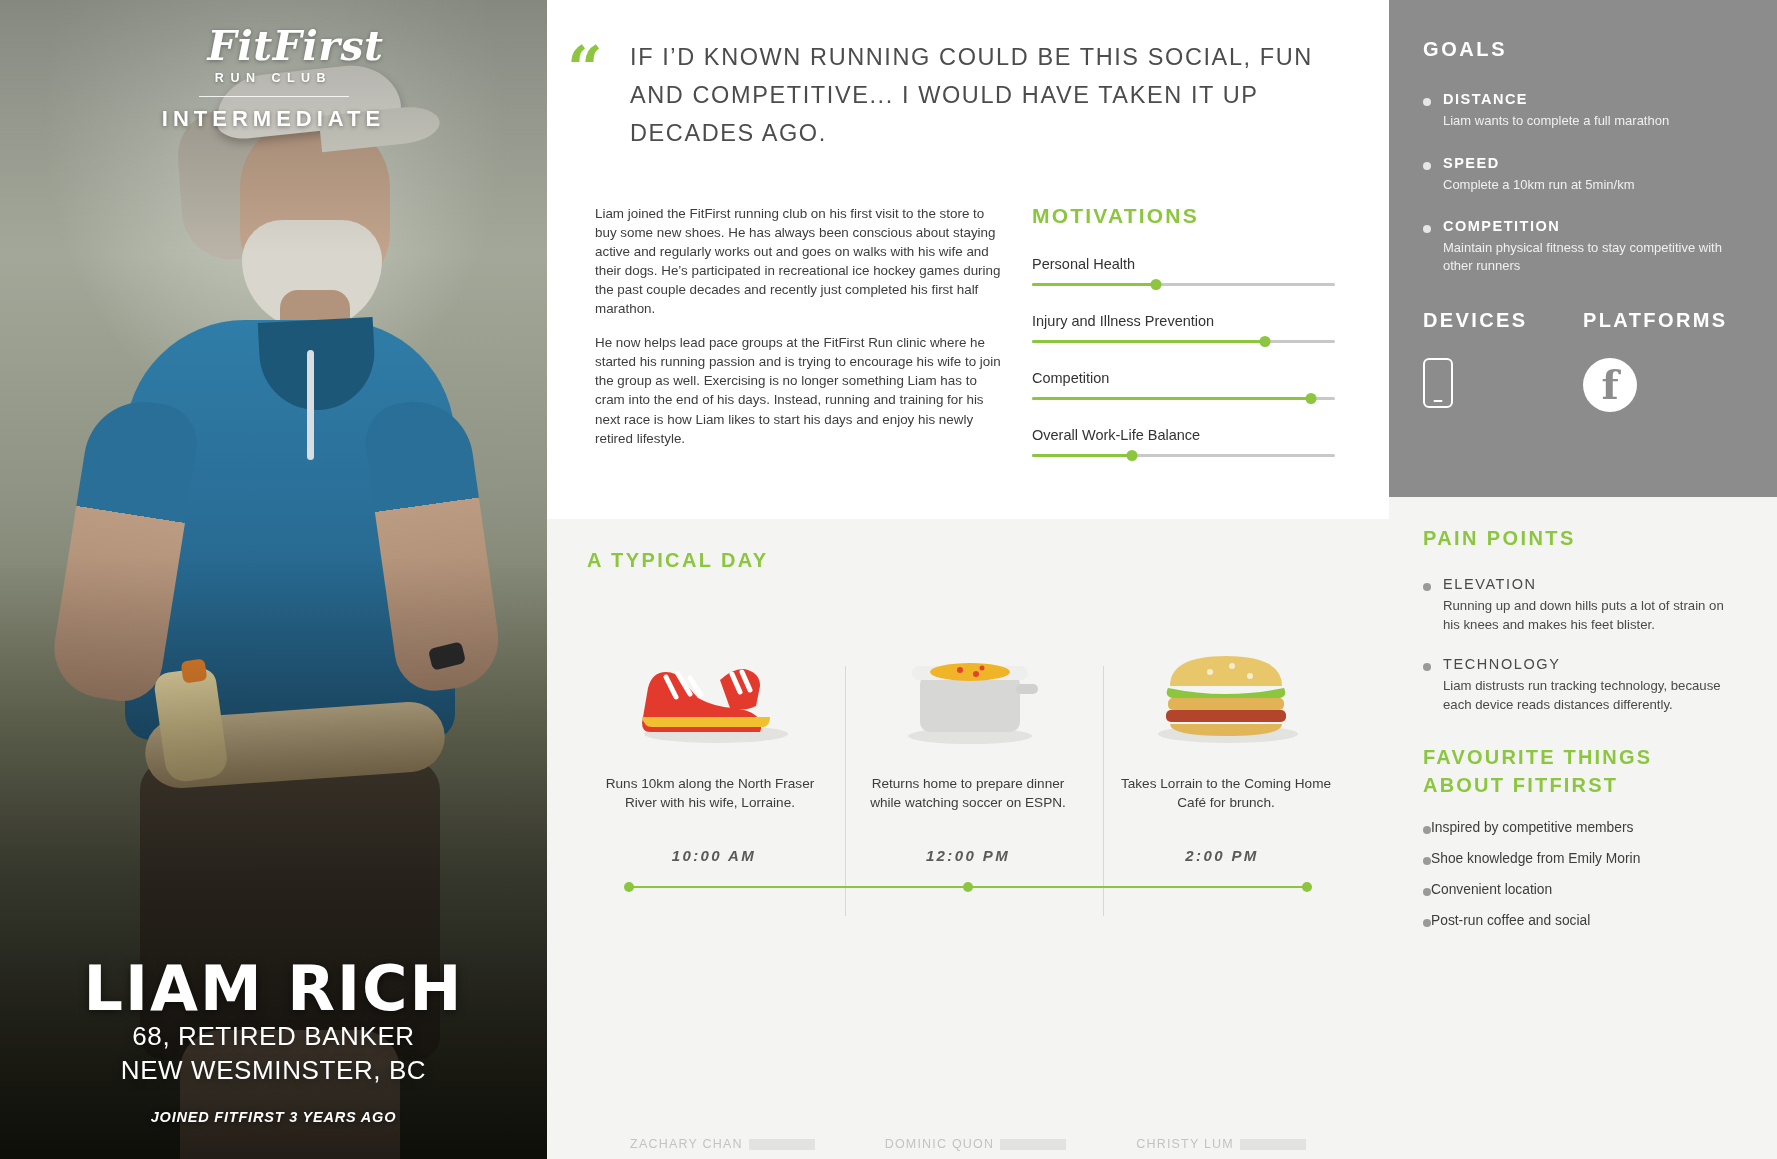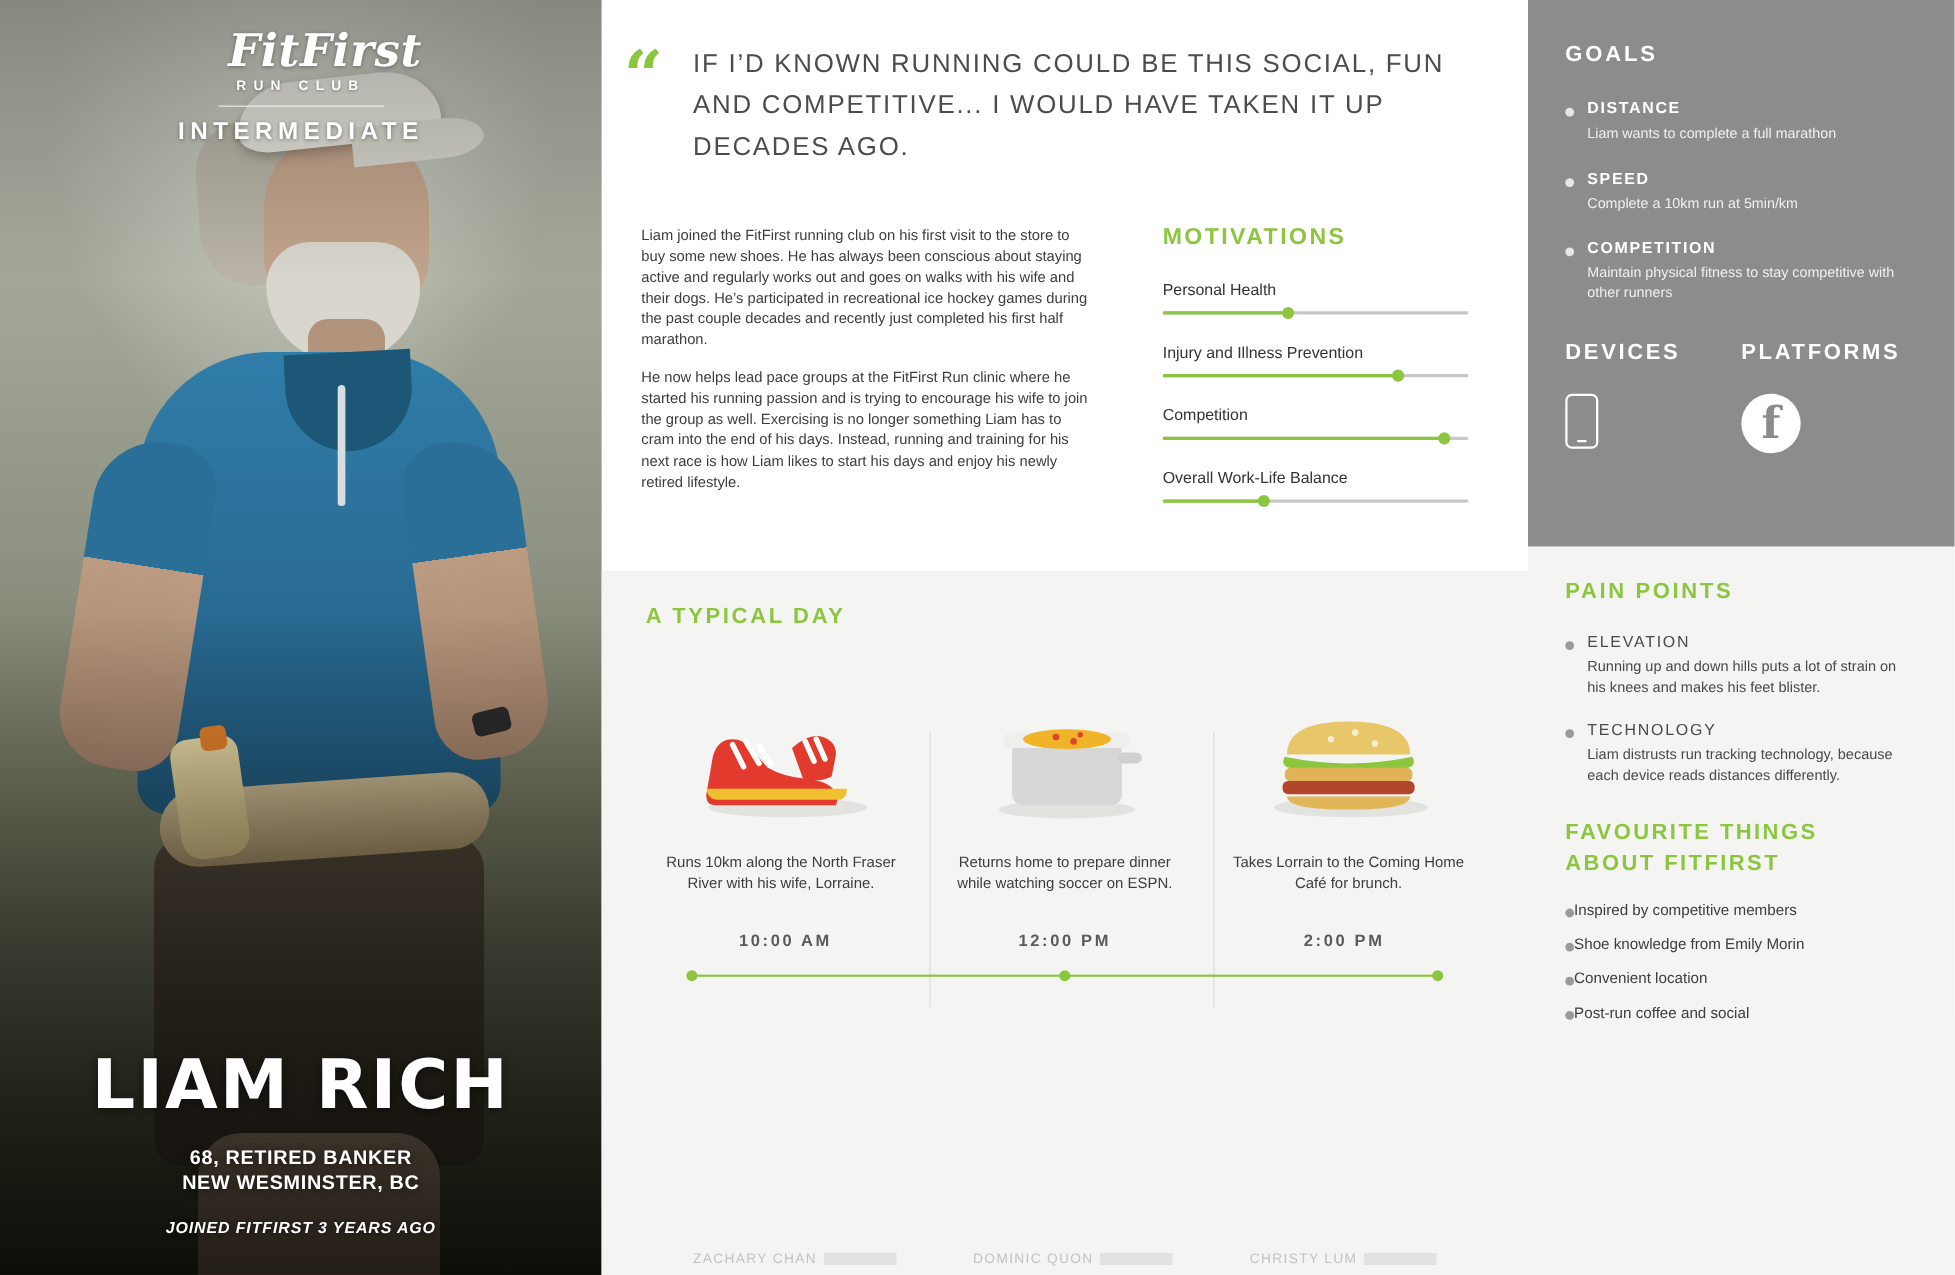--- a/index.html
+++ b/index.html
@@ -165,23 +165,22 @@
   }
   .persona-name {
     font-family: "DejaVu Sans", sans-serif;
     font-size: 62px;
     font-weight: 700;
     letter-spacing: 2px;
     line-height: 1;
     text-shadow: 0 2px 10px rgba(0,0,0,0.5);
   }
   .persona-role {
-    margin-top: 24px;
-    font-size: 18px;
-    font-weight: 700;
+    font-size: 26px;
+    font-weight: 400;
     letter-spacing: 0.6px;
     line-height: 1.28;
     text-shadow: 0 2px 8px rgba(0,0,0,0.5);
   }
   .persona-joined {
     margin-top: 22px;
     font-size: 14.5px;
     font-style: italic;
     font-weight: 700;
     letter-spacing: 0.8px;
@@ -214,22 +213,22 @@
     margin-left: 43px;
     color: #4c4c4c;
     font-size: 23.5px;
     letter-spacing: 1.6px;
     line-height: 1.62;
     font-weight: 400;
   }
   .body-row {
     display: flex;
     flex-direction: row;
-    padding: 52px 54px 0 36px;
-    gap: 62px;
+    padding: 52px 54px 0 48px;
+    gap: 25px;
   }
   .body-col-text {
     width: 412px;
     flex: 0 0 412px;
   }
   .body-col-text p {
     font-size: 13.4px;
     line-height: 1.42;
     color: #3d3d3d;
     margin-bottom: 15px;
@@ -307,20 +306,21 @@
   }
   .day-caption {
     margin-top: 26px;
     font-size: 13.6px;
     line-height: 1.42;
     color: #3d3d3d;
   }
   .day-times {
     display: flex; flex-direction: row;
     margin-top: 34px;
+    font-style: italic;
   }
   .day-time {
     flex: 1 1 0; text-align: center;
     font-size: 15px;
     letter-spacing: 2.4px;
     color: #5a5a5a;
     font-weight: 700;
   }
   .timeline {
     position: relative;

